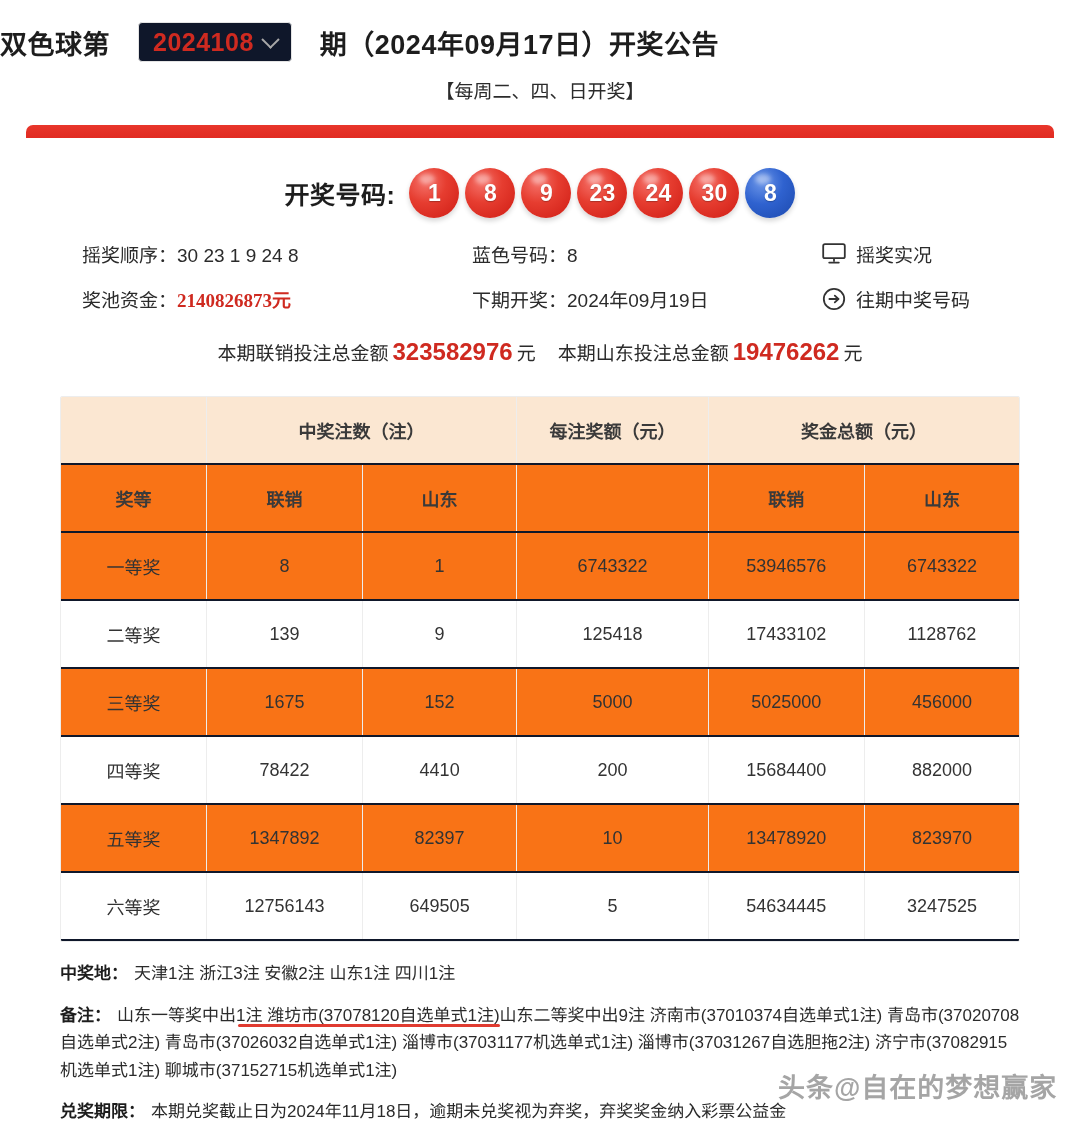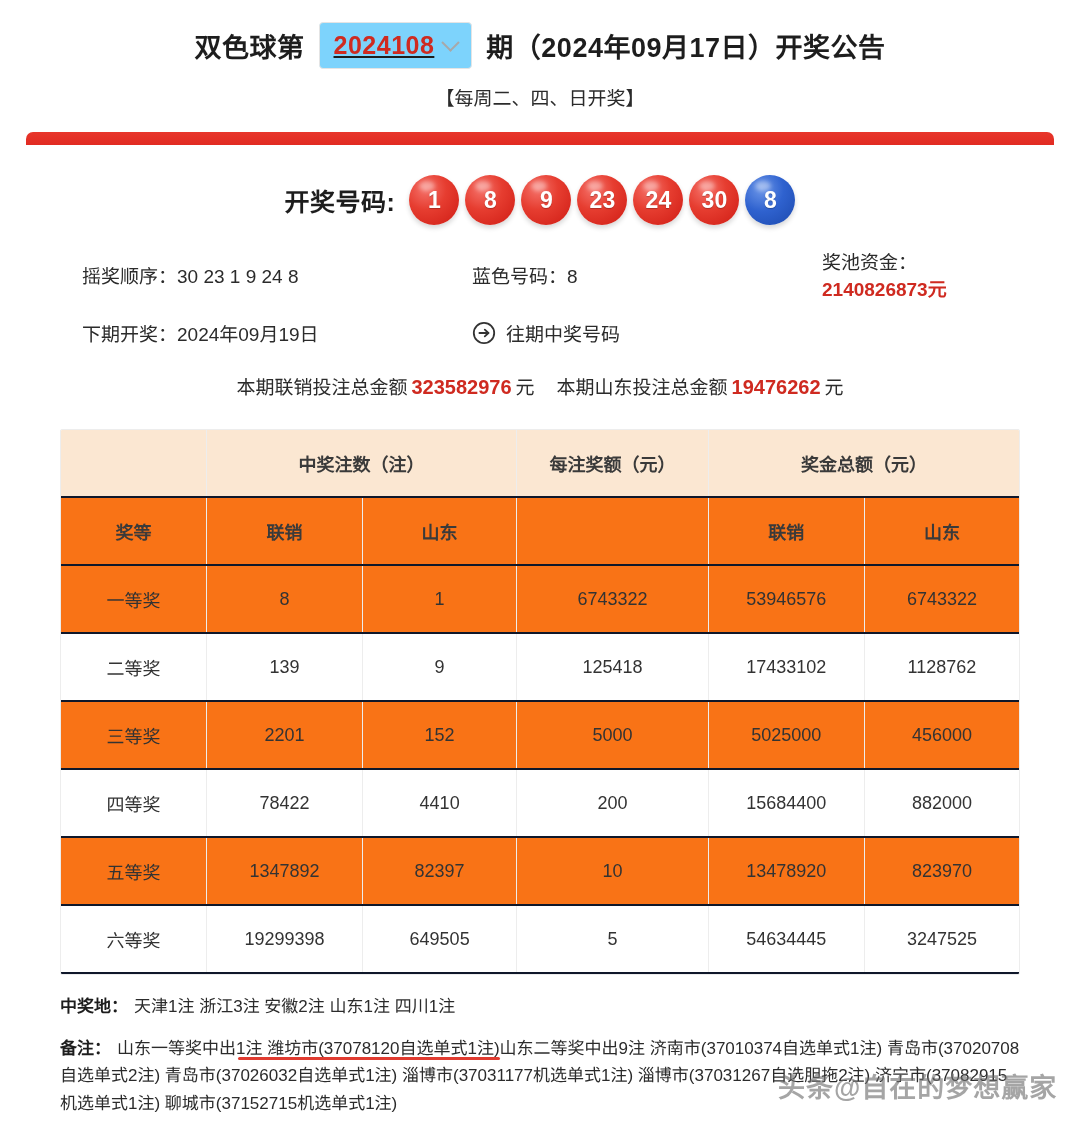--- a/index.html
+++ b/index.html
@@ -17,42 +17,40 @@
   }
 
   
   .title-area {
     padding-top: 22px;
     text-align: center;
   }
   .title-row {
     display: flex;
     align-items: center;
-    justify-content: center;
-    gap: 0;
+    gap: 14px;
     font-size: 27px;
     font-weight: 700;
     color: #1d1d1d;
     letter-spacing: .5px;
   }
   .title-prefix { padding-right: 14px; }
   .title-suffix { padding-left: 14px; }
   .period-select {
     display: inline-flex;
     align-items: center;
     justify-content: center;
     gap: 10px;
     min-width: 148px;
-    height: 47px;
+    height: 40px;
     padding: 0 14px;
-    background: #7dd3fc;
+    background: #0f172a;
     border: 1px solid #e4e4e4;
     border-radius: 4px;
     box-sizing: border-box;
-    text-decoration: underline;
   }
   .period-value {
     color: #cf2a20;
     font-size: 25px;
     font-weight: 700;
     letter-spacing: .5px;
   }
   .chev {
     width: 11px; height: 11px;
     border-right: 2px solid #a8a8a8;
@@ -132,42 +130,42 @@
     margin: 22px 0 0 0;
     padding: 0 34px 0 56px;
     display: grid;
     grid-template-columns: 390px 350px auto;
     row-gap: 18px;
     align-items: center;
     font-size: 19px;
     color: #2b2b2b;
   }
   .info .lbl { color: #2b2b2b; }
-  .info .val-red { color: #cf2a20; font-weight: 700; }
+  .info .val-red { color: #cf2a20; font-weight: 700; font-family: Liberation Serif, serif; }
   .link-item {
     display: flex;
     align-items: center;
     gap: 10px;
     justify-content: flex-start;
     font-size: 19px;
     color: #2b2b2b;
   }
   .icon-svg { display: block; }
 
   
   .totals {
     text-align: center;
     margin-top: 26px;
     font-size: 19px;
     color: #2b2b2b;
   }
   .totals .num {
     color: #cf2a20;
     font-weight: 700;
-    font-size: 20px;
+    font-size: 24px;
     padding: 0 4px;
   }
   .totals .gap { display: inline-block; width: 22px; }
 
   
   .table-wrap {
     margin: 30px 34px 0 34px;
     border: 1px solid #ededed;
     border-radius: 2px;
     overflow: hidden;
@@ -276,20 +274,30 @@
       </span>
     </div>
 
     <div class="info">
       <div>
         <span class="lbl">摇奖顺序：</span><span class="lbl">30  23  1  9  24  8</span>
       </div>
       <div>
         <span class="lbl">蓝色号码：</span><span class="lbl">8</span>
       </div>
+      <div class="link-item">
+        <span>
+          <svg class="icon-svg" width="24" height="21" viewBox="0 0 24 21" fill="none" xmlns="http://www.w3.org/2000/svg">
+            <rect x="1.2" y="1.2" width="21.6" height="14" rx="1.8" stroke="#333" stroke-width="1.8"></rect>
+            <path d="M12 15.4v3.4" stroke="#333" stroke-width="1.8"></path>
+            <path d="M7.2 19.6h9.6" stroke="#333" stroke-width="1.8" stroke-linecap="round"></path>
+          </svg>
+        </span>
+        <span>摇奖实况</span>
+      </div>
 
       <div>
         <span class="lbl">奖池资金：</span><span class="val-red">2140826873元</span>
       </div>
       <div>
         <span class="lbl">下期开奖：</span><span class="lbl">2024年09月19日</span>
       </div>
       <div class="link-item">
         <span>
           <svg class="icon-svg" width="24" height="24" viewBox="0 0 24 24" fill="none" xmlns="http://www.w3.org/2000/svg">
@@ -337,21 +345,21 @@
           <tr class="data even">
             <td class="col-grade">二等奖</td>
             <td class="col-num">139</td>
             <td class="col-num">9</td>
             <td class="col-each">125418</td>
             <td class="col-sum">17433102</td>
             <td class="col-sum">1128762</td>
           </tr>
           <tr class="data odd">
             <td class="col-grade">三等奖</td>
-            <td class="col-num">2201</td>
+            <td class="col-num">1675</td>
             <td class="col-num">152</td>
             <td class="col-each">5000</td>
             <td class="col-sum">5025000</td>
             <td class="col-sum">456000</td>
           </tr>
           <tr class="data even">
             <td class="col-grade">四等奖</td>
             <td class="col-num">78422</td>
             <td class="col-num">4410</td>
             <td class="col-each">200</td>
@@ -361,21 +369,21 @@
           <tr class="data odd">
             <td class="col-grade">五等奖</td>
             <td class="col-num">1347892</td>
             <td class="col-num">82397</td>
             <td class="col-each">10</td>
             <td class="col-sum">13478920</td>
             <td class="col-sum">823970</td>
           </tr>
           <tr class="data even">
             <td class="col-grade">六等奖</td>
-            <td class="col-num">19299398</td>
+            <td class="col-num">12756143</td>
             <td class="col-num">649505</td>
             <td class="col-each">5</td>
             <td class="col-sum">54634445</td>
             <td class="col-sum">3247525</td>
           </tr>
         </tbody>
       </table>
     </div>
 
     <div class="notes">

